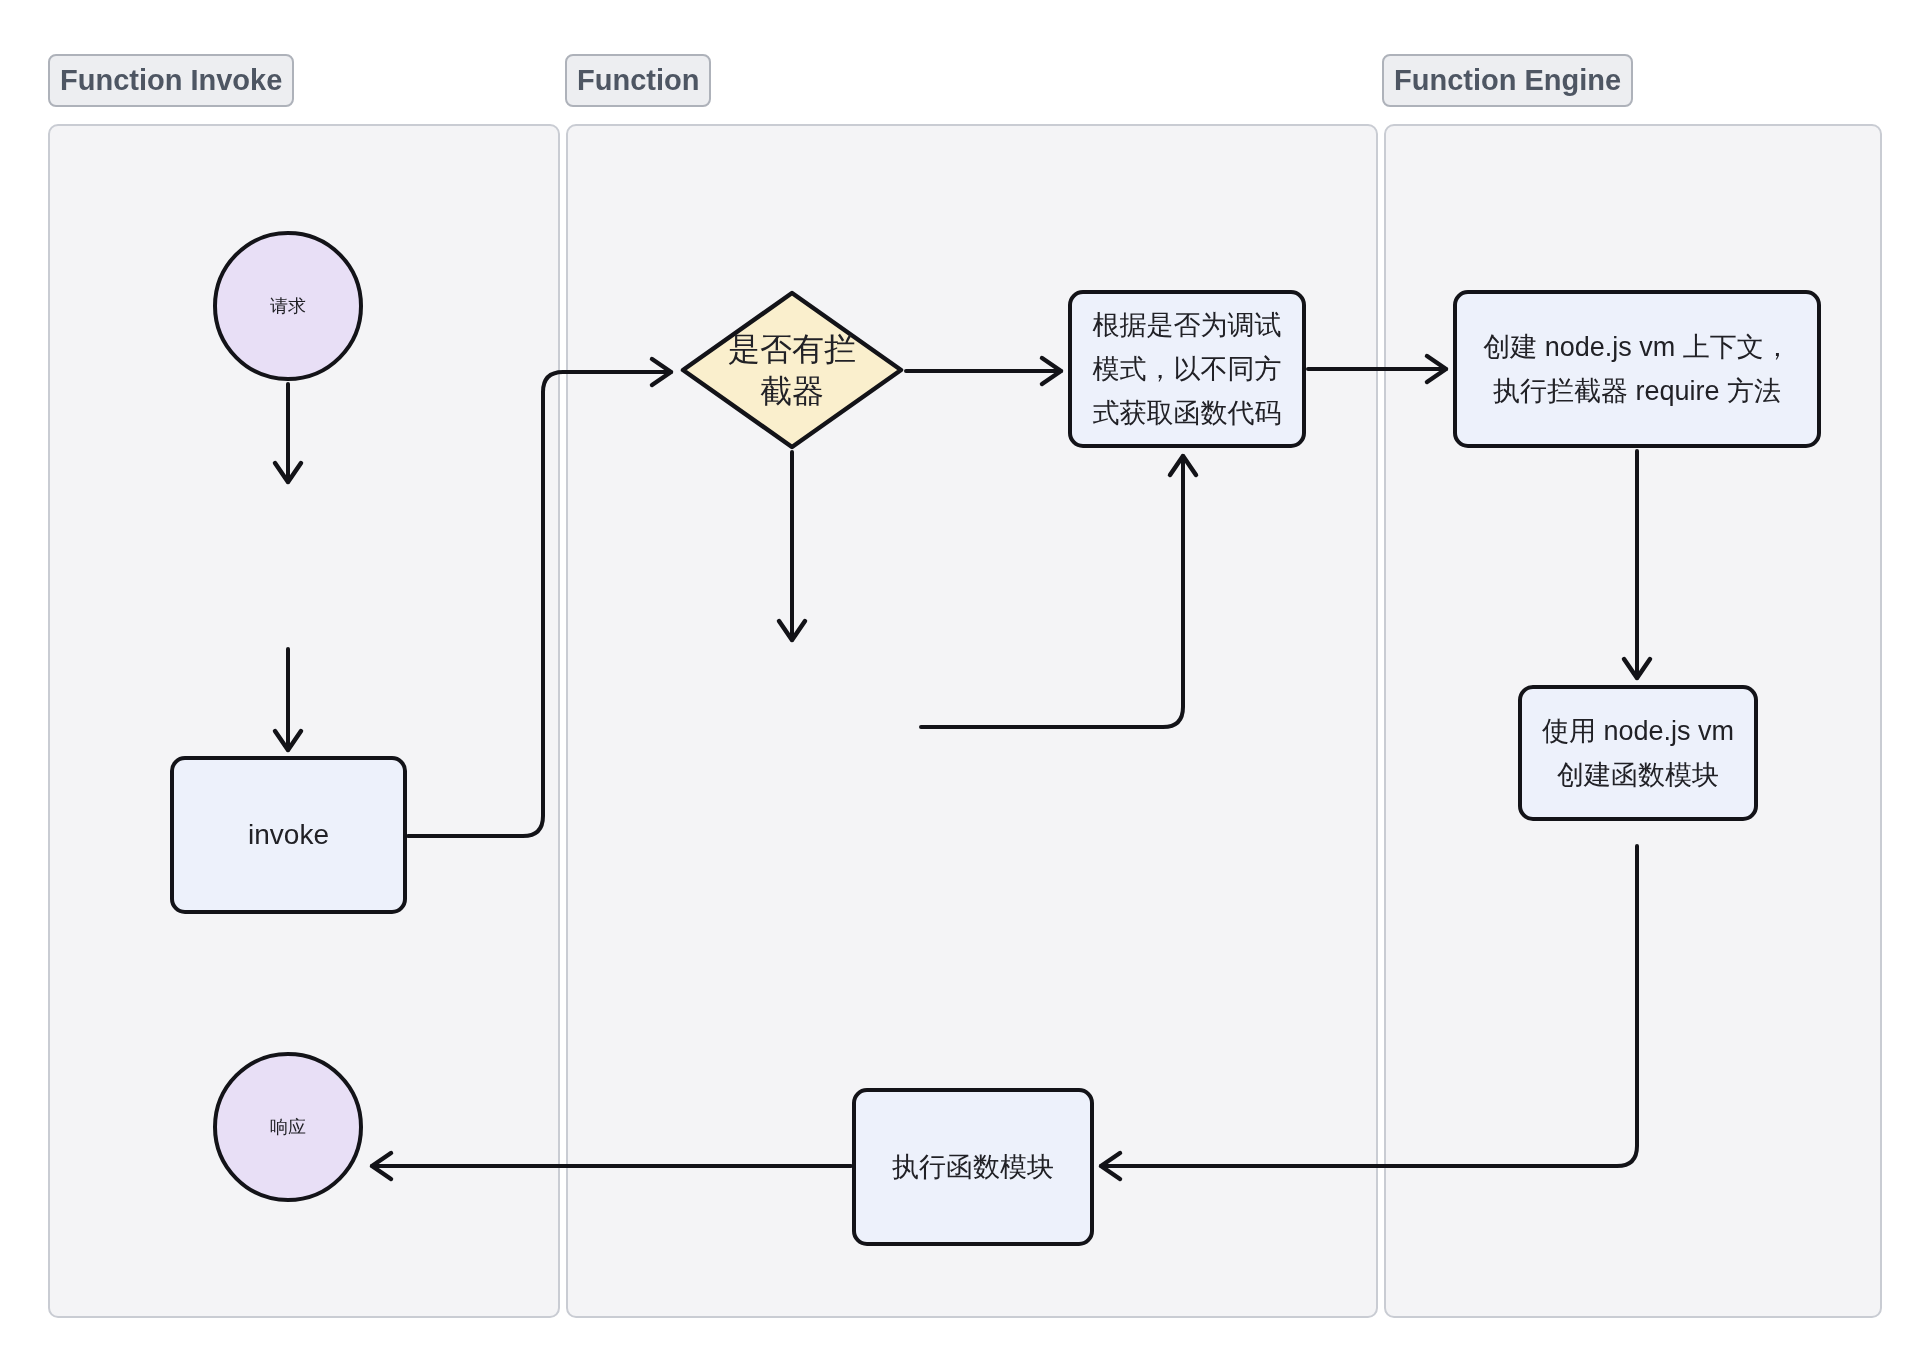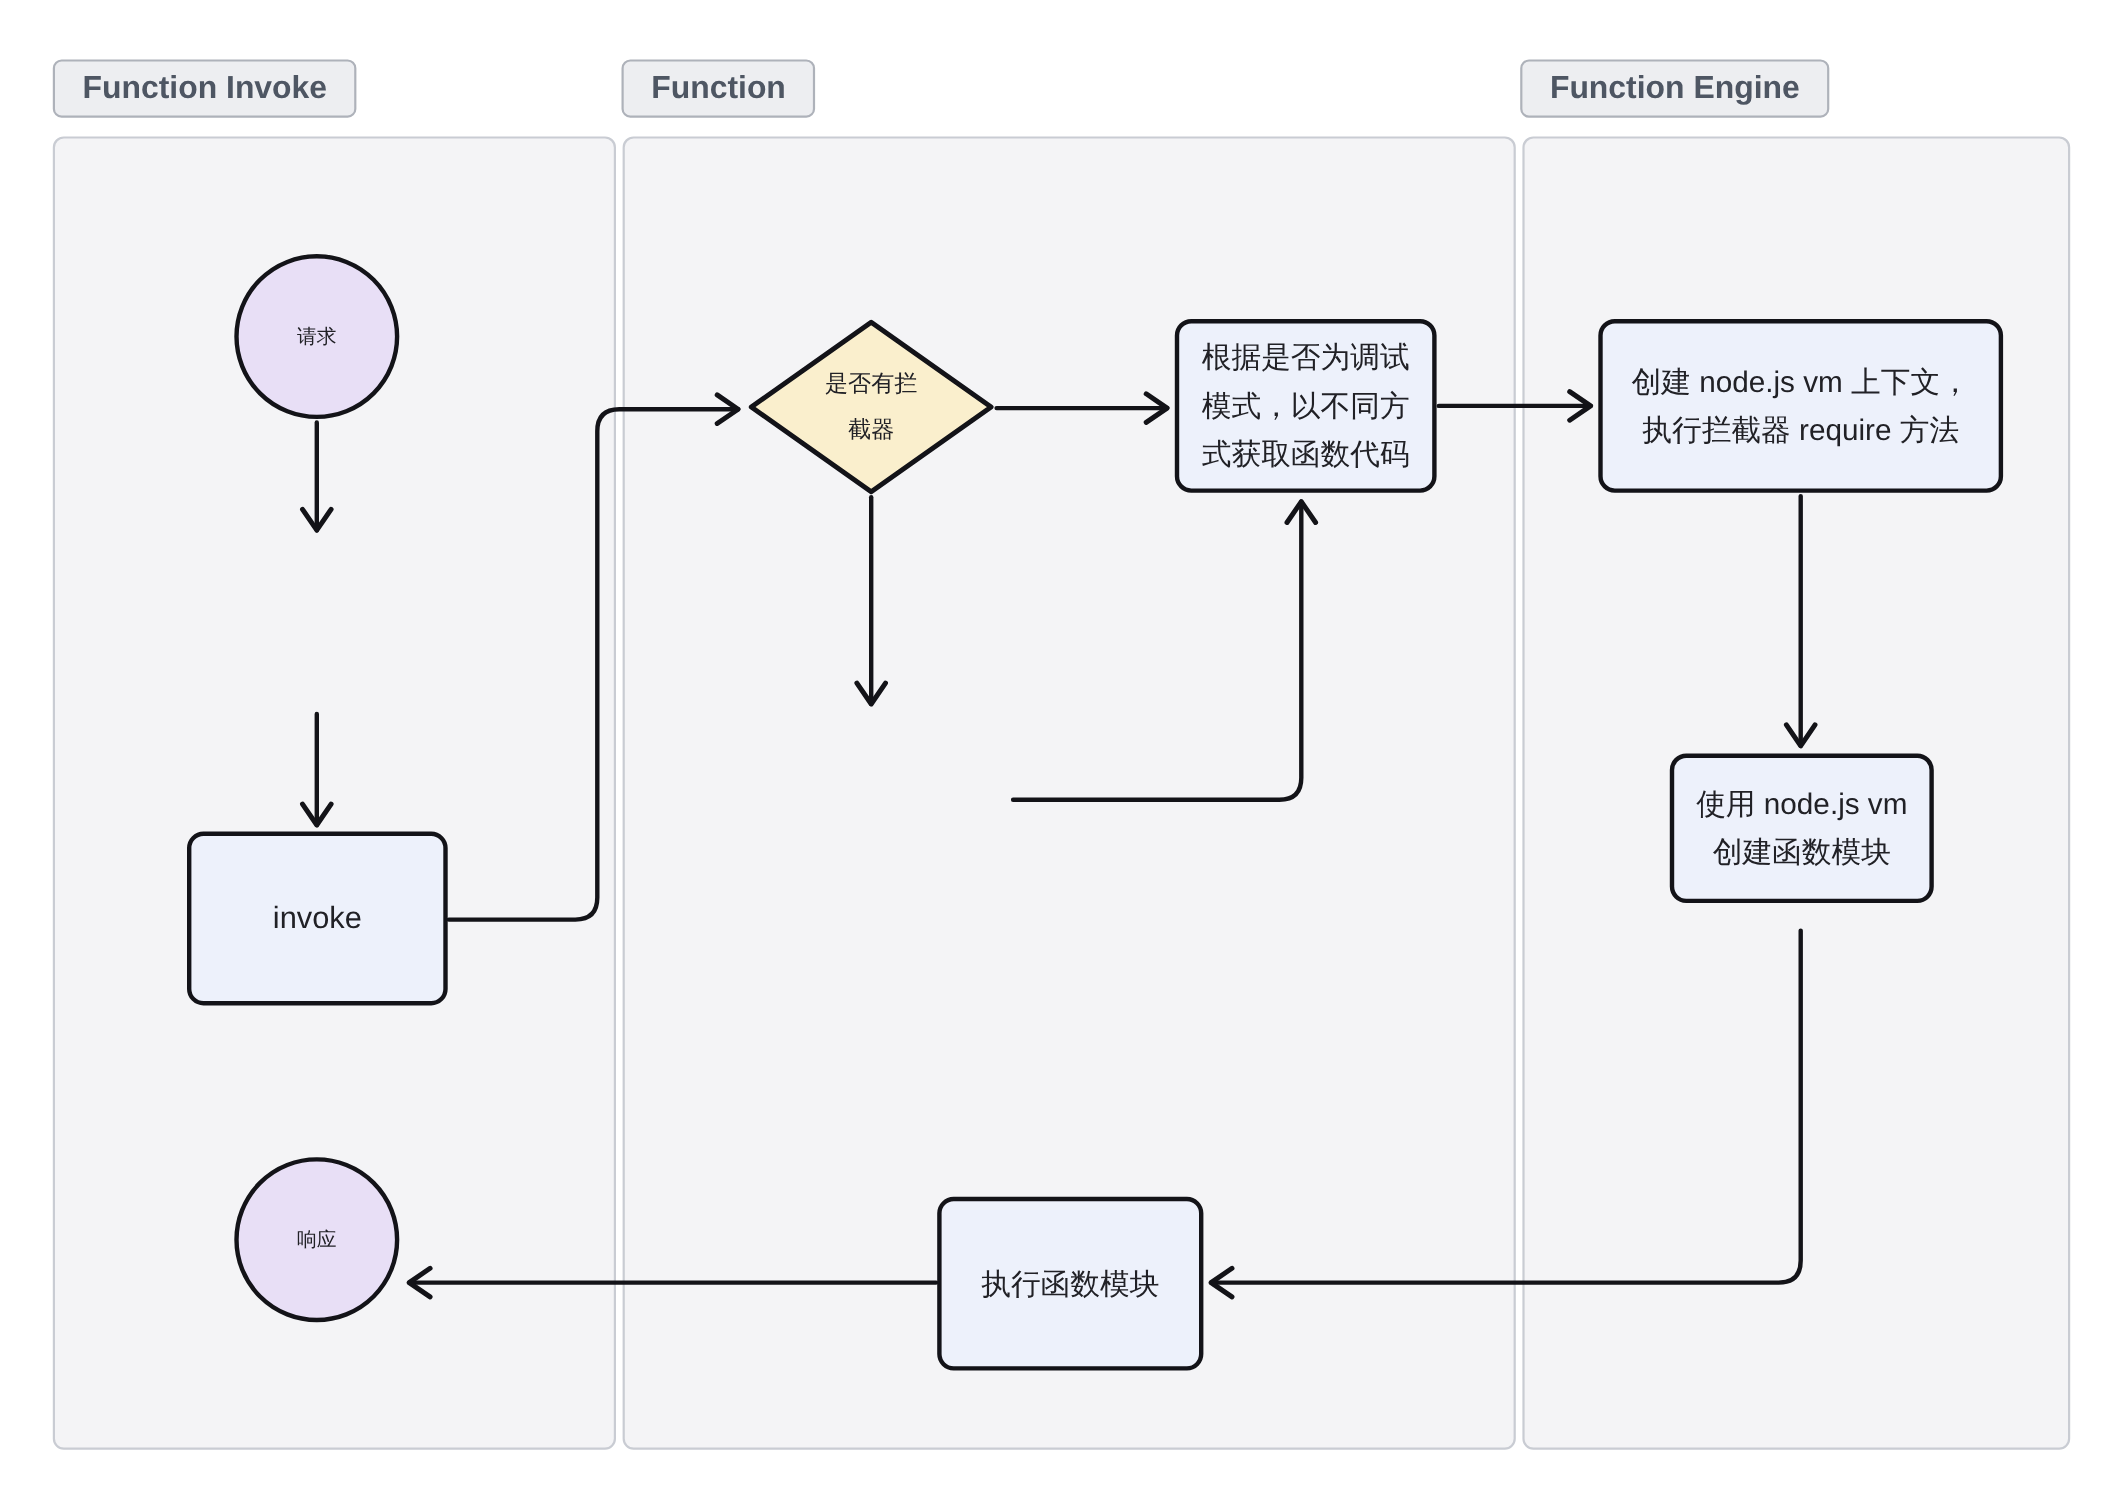--- a/index.html
+++ b/index.html
@@ -10,36 +10,36 @@
     --arrow:#131318; --text:#212126;
   }
   *{margin:0;padding:0;box-sizing:border-box}
   html,body{background:#ffffff}
   body{font-family:"Liberation Sans","DejaVu Sans",sans-serif;}
   .canvas{position:relative;width:1930px;height:1370px;background:#ffffff;overflow:hidden}
 
   .lane{position:absolute;background:var(--lane-bg);border:2px solid var(--lane-border);border-radius:10px}
   .chip{position:absolute;top:54px;height:53px;display:flex;align-items:center;
         background:var(--chip-bg);border:2.5px solid var(--chip-border);border-radius:8px;
-        padding:0 25px;font-size:29px;font-weight:bold;color:var(--chip-text);white-space:nowrap}
+        padding:0 10px;font-size:29px;font-weight:bold;color:var(--chip-text);white-space:nowrap}
 
   svg.edges{position:absolute;left:0;top:0;pointer-events:none}
   svg.edges path.edge{fill:none;stroke:var(--arrow);stroke-width:4;stroke-linecap:round;stroke-linejoin:round}
   #arrowhead path{fill:none;stroke:var(--arrow);stroke-width:4.5;stroke-linecap:round;stroke-linejoin:round}
 
   .node{position:absolute;display:flex;flex-direction:column;align-items:center;justify-content:center;
         color:var(--text);text-align:center}
   .box{background:var(--node-fill);border:4px solid var(--node-border);border-radius:15px;
        font-size:27px;line-height:44px}
   .circle{background:var(--circle-fill);border:4.5px solid var(--node-border);border-radius:50%;
         font-size:18px;line-height:40px}
   .diamond-wrap{background:transparent}
   .diamond-wrap svg{position:absolute;left:0;top:0}
   .diamond-wrap polygon{fill:var(--diamond-fill);stroke:var(--node-border);stroke-width:4.5;stroke-linejoin:round}
-  .dlabel{position:relative;z-index:2;font-size:21px;line-height:42px}
+  .dlabel{position:relative;z-index:2;font-size:32px;line-height:42px}
   .mono-label{font-size:28px}
   .tline{white-space:nowrap}
 </style>
 </head>
 <body>
 
 <div class="canvas">
 
   <div class="lane" style="left:48px;top:124px;width:512px;height:1194px"></div>
   <div class="lane" style="left:566px;top:124px;width:812px;height:1194px"></div>

